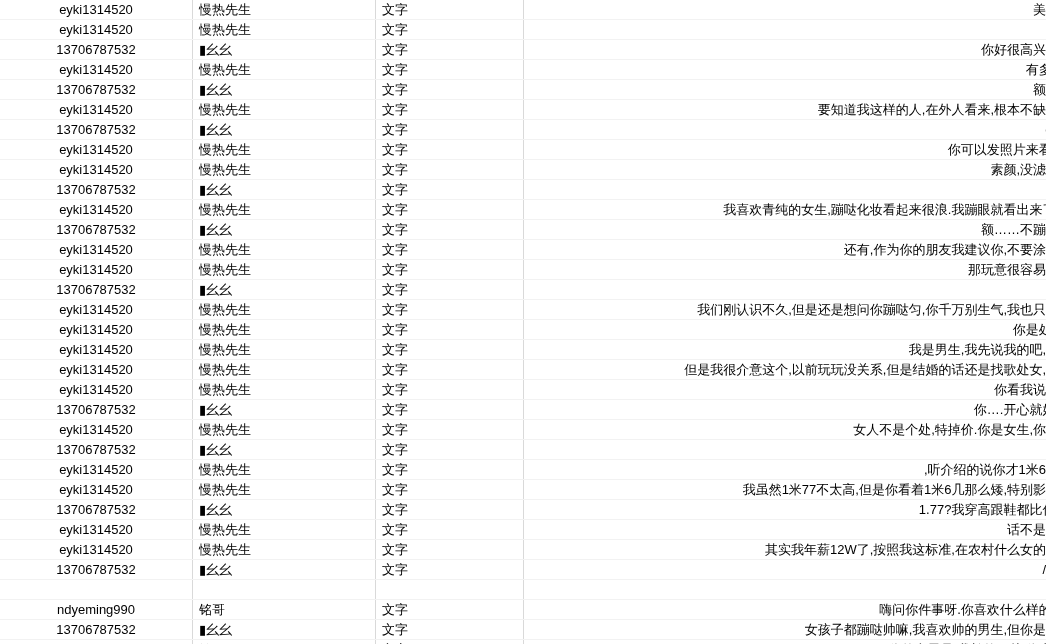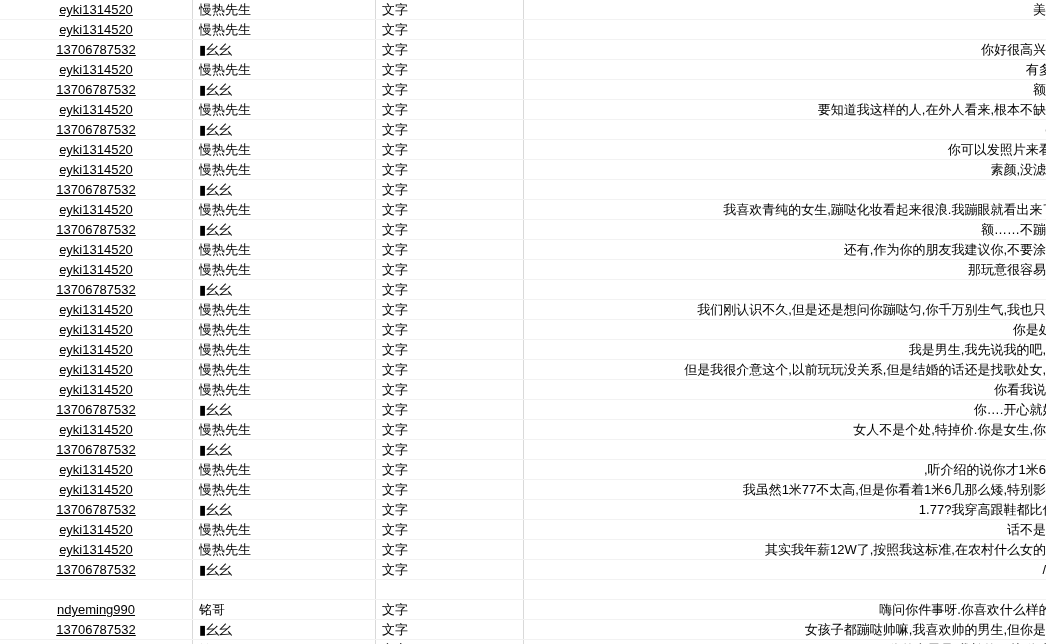--- a/index.html
+++ b/index.html
@@ -27,21 +27,20 @@
     overflow: hidden;
     white-space: nowrap;
     border-right: 1px solid #d9d9d9;
     border-bottom: 1px solid #f2f2f2;
     font-size: 13px;
     vertical-align: middle;
   }
   td.col-account {
     width: 180px;
     text-align: center;
-    text-decoration: underline;
   }
   td.col-nick {
     width: 170px;
     text-align: left;
   }
   td.col-type {
     width: 135px;
     text-align: left;
     padding-left: 20px;
     margin-left: 12px;

